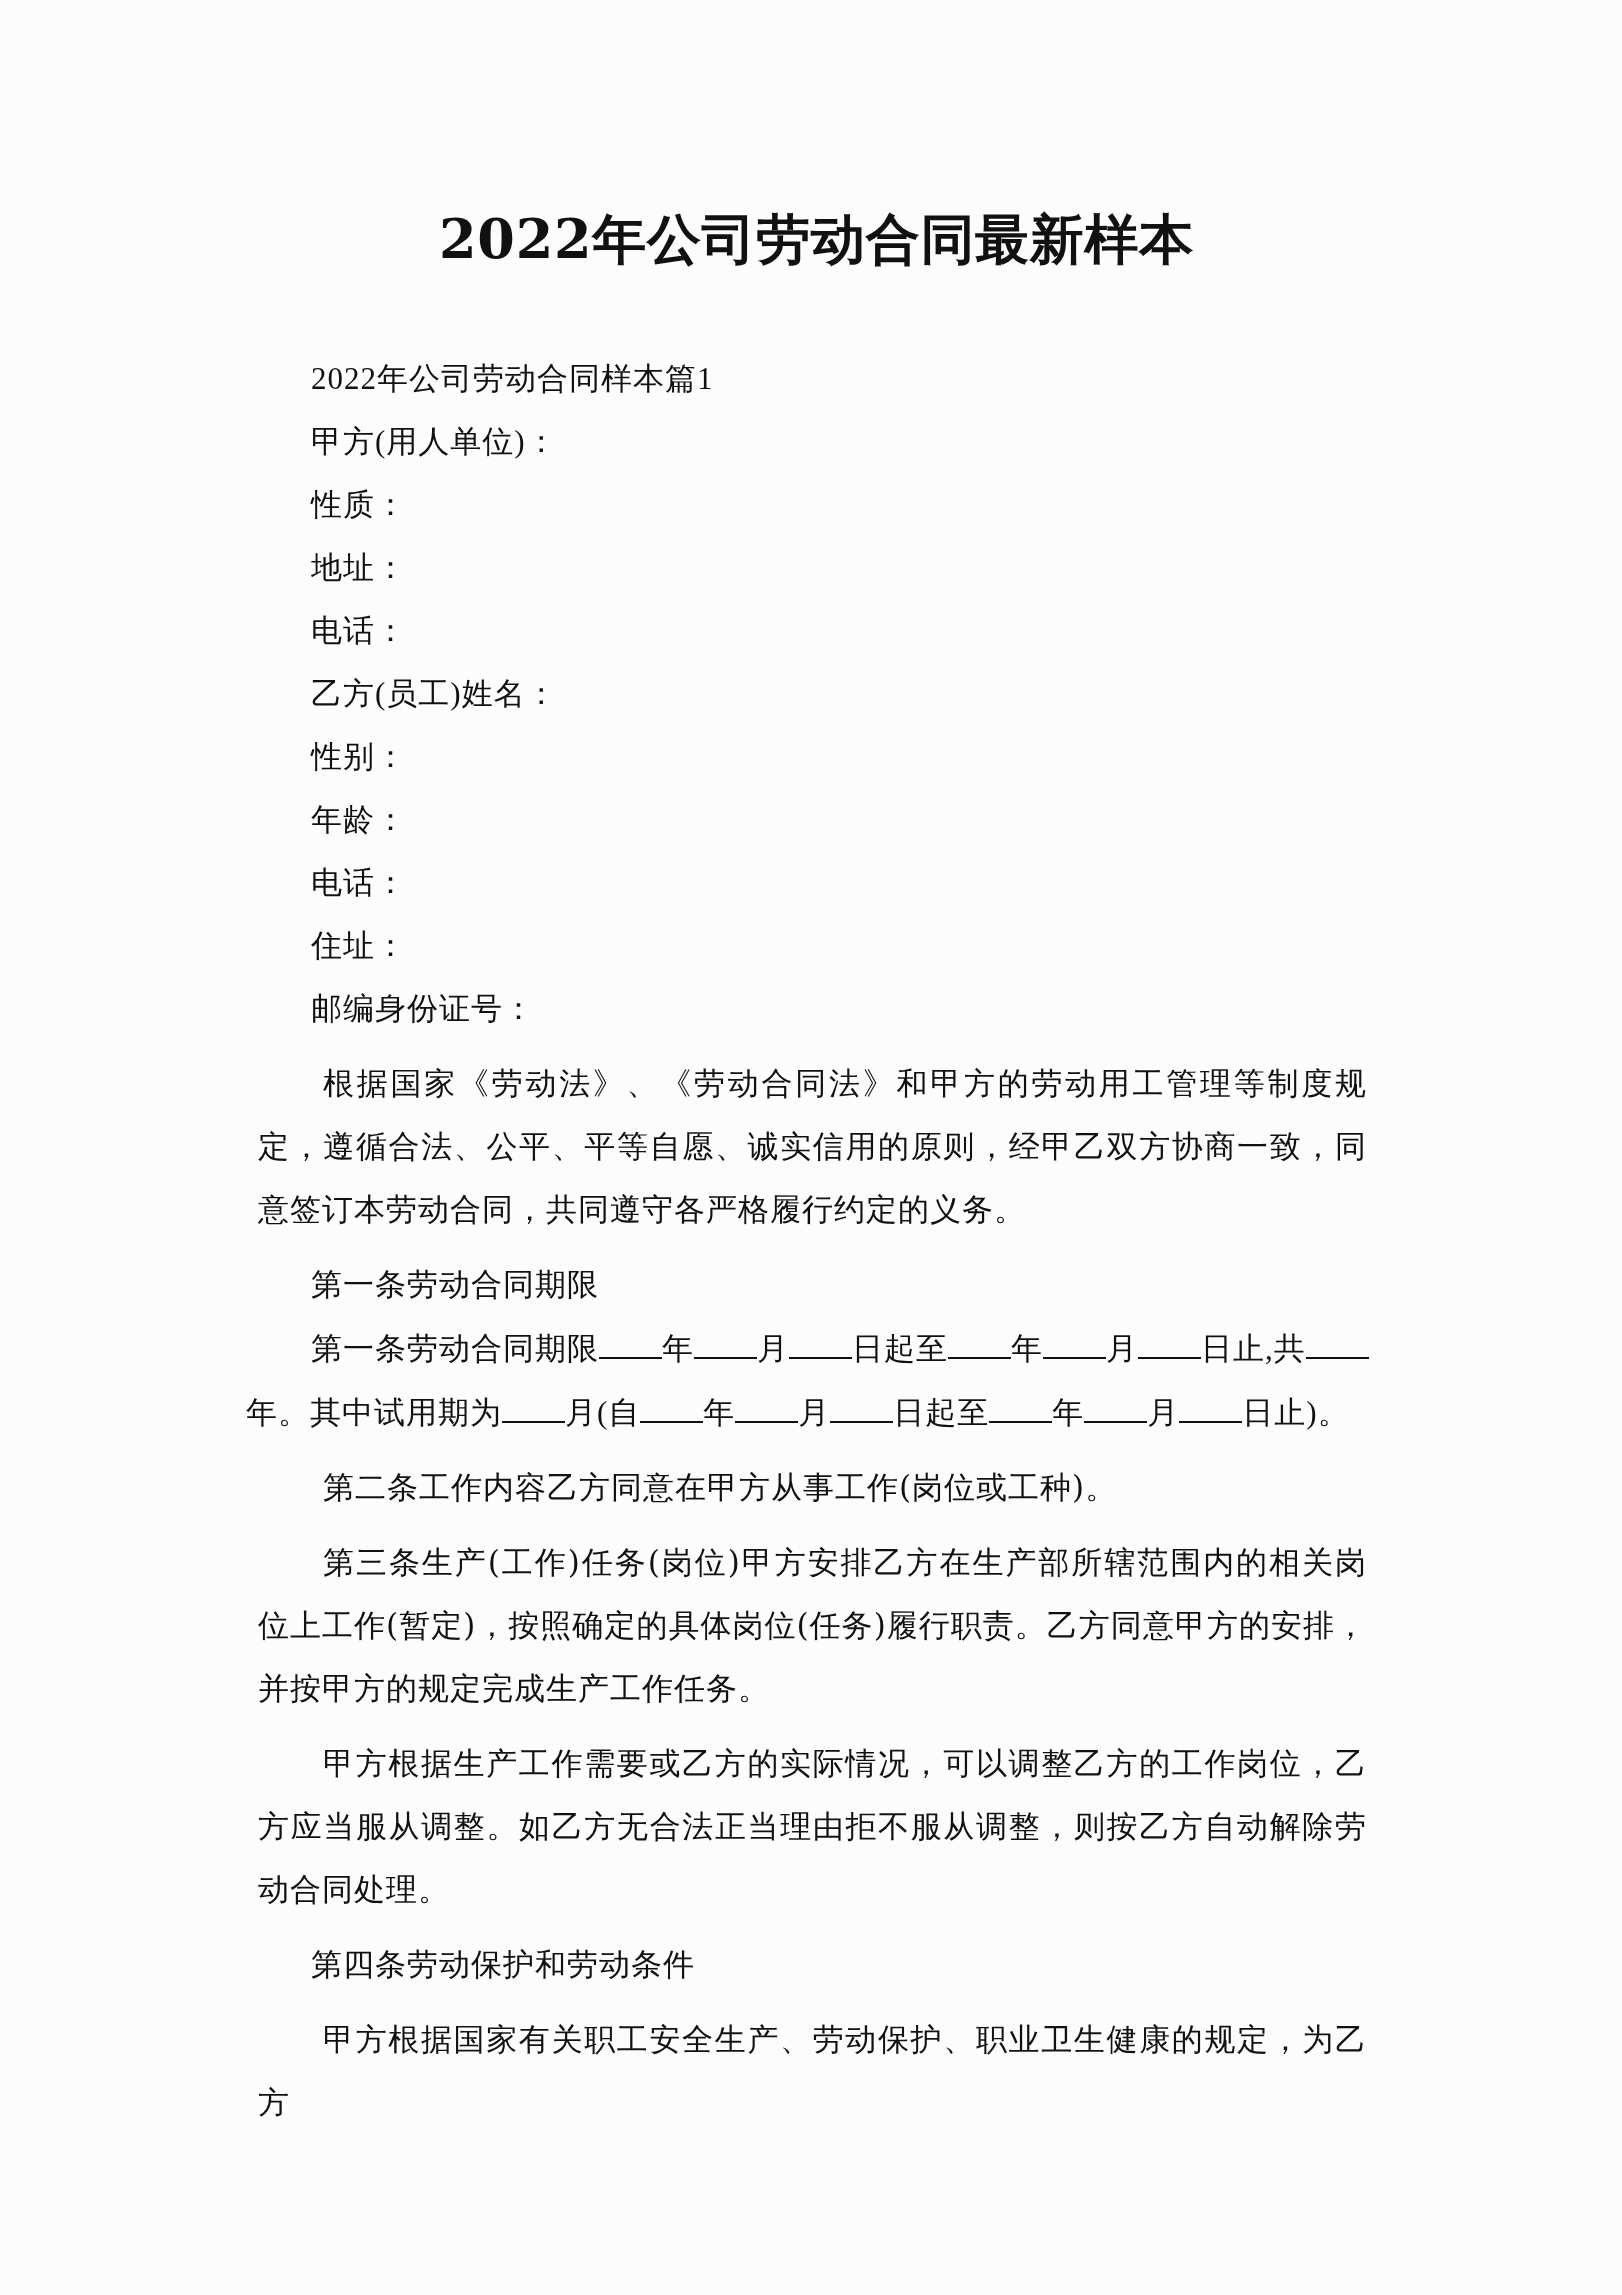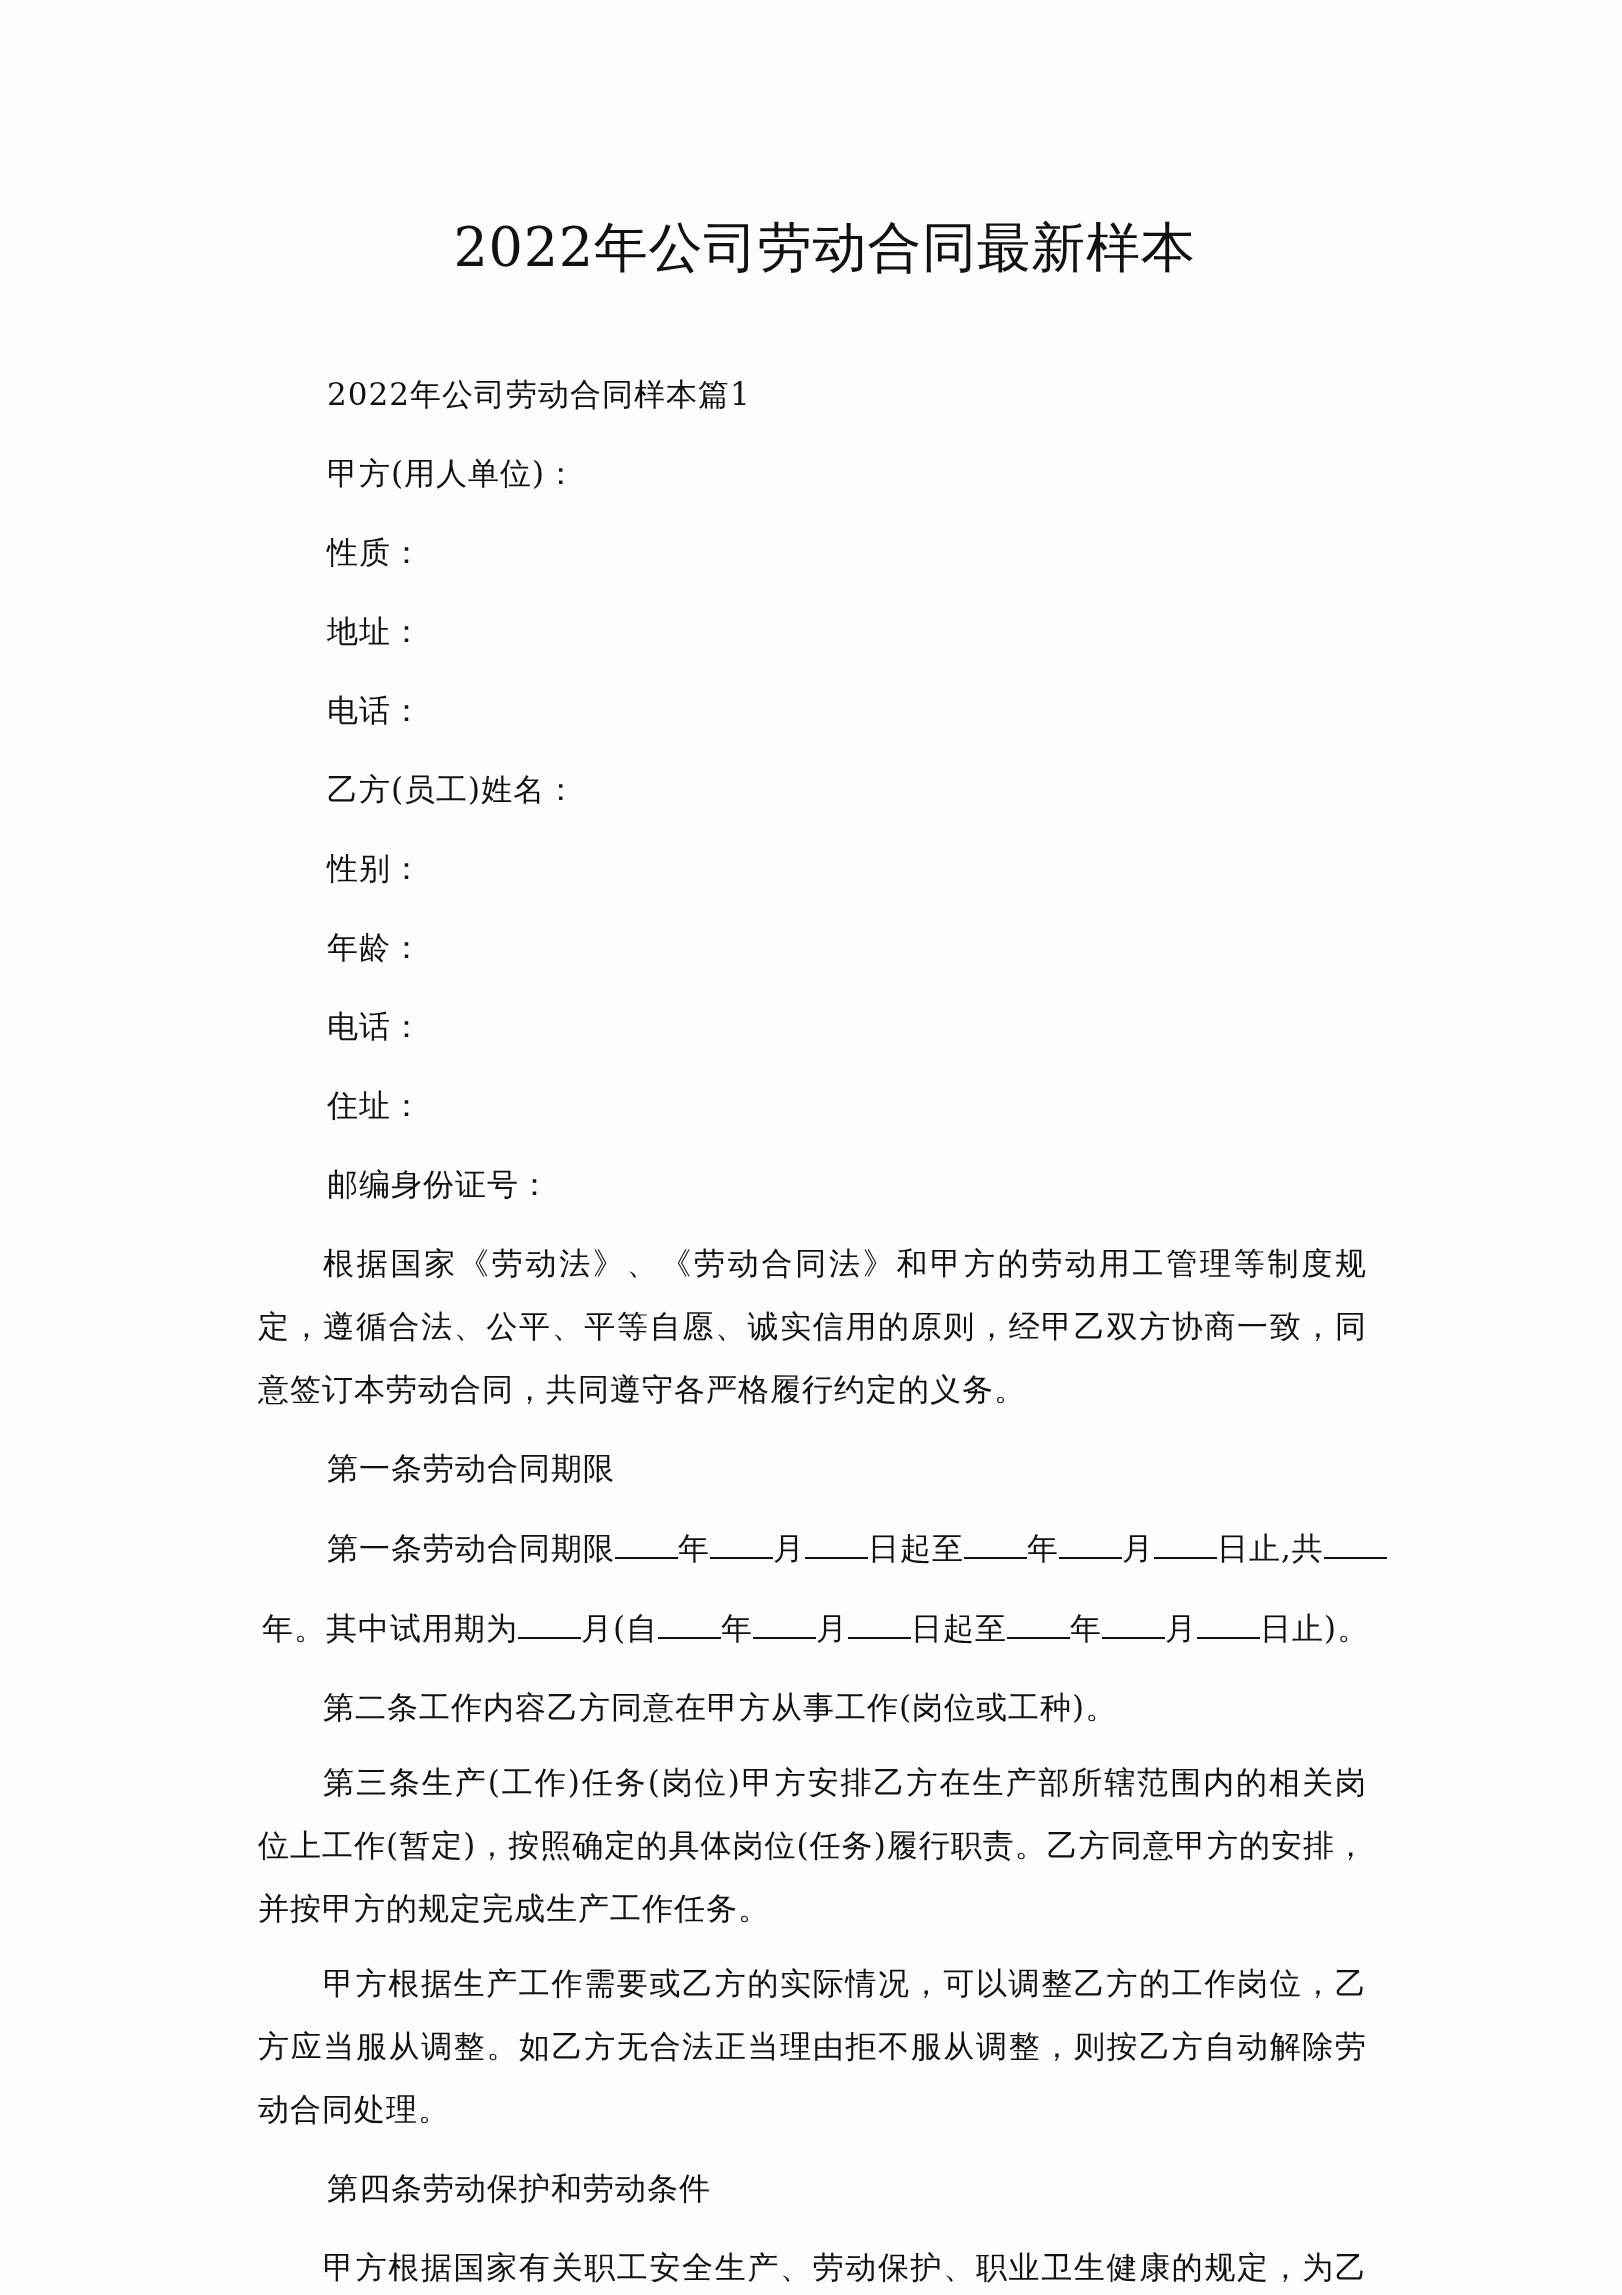--- a/index.html
+++ b/index.html
@@ -23,44 +23,45 @@
   }
   .doc-title {
     position: absolute;
     left: 0;
     top: 196px;
     width: 1133px;
     text-align: center;
     font-size: 54px;
     line-height: 79px;
     letter-spacing: 0.7px;
-    margin: 12px;
-    font-weight: normal;
+    margin: 4px;
+    font-weight: bold;
     white-space: nowrap;
   }
   .body {
     position: absolute;
     left: 0;
     top: 347px;
     width: 1133px;
     font-size: 31px;
     line-height: 63px;
   }
   .para {
     margin: 12px;
     text-indent: 65px;
     text-align: justify;
     text-align-last: left;
     letter-spacing: 1px;
   }
   .field {
-    margin: 16px;
+    margin: 0;
     text-indent: 65px;
     white-space: nowrap;
     letter-spacing: 1px;
+    font-family: Liberation Serif, serif;
   }
   .blank {
     display: inline-block;
     border-bottom: 2px solid #111;
     height: 41px;
     vertical-align: baseline;
     width: 63px;
     text-indent: 0;
   }
 </style>

